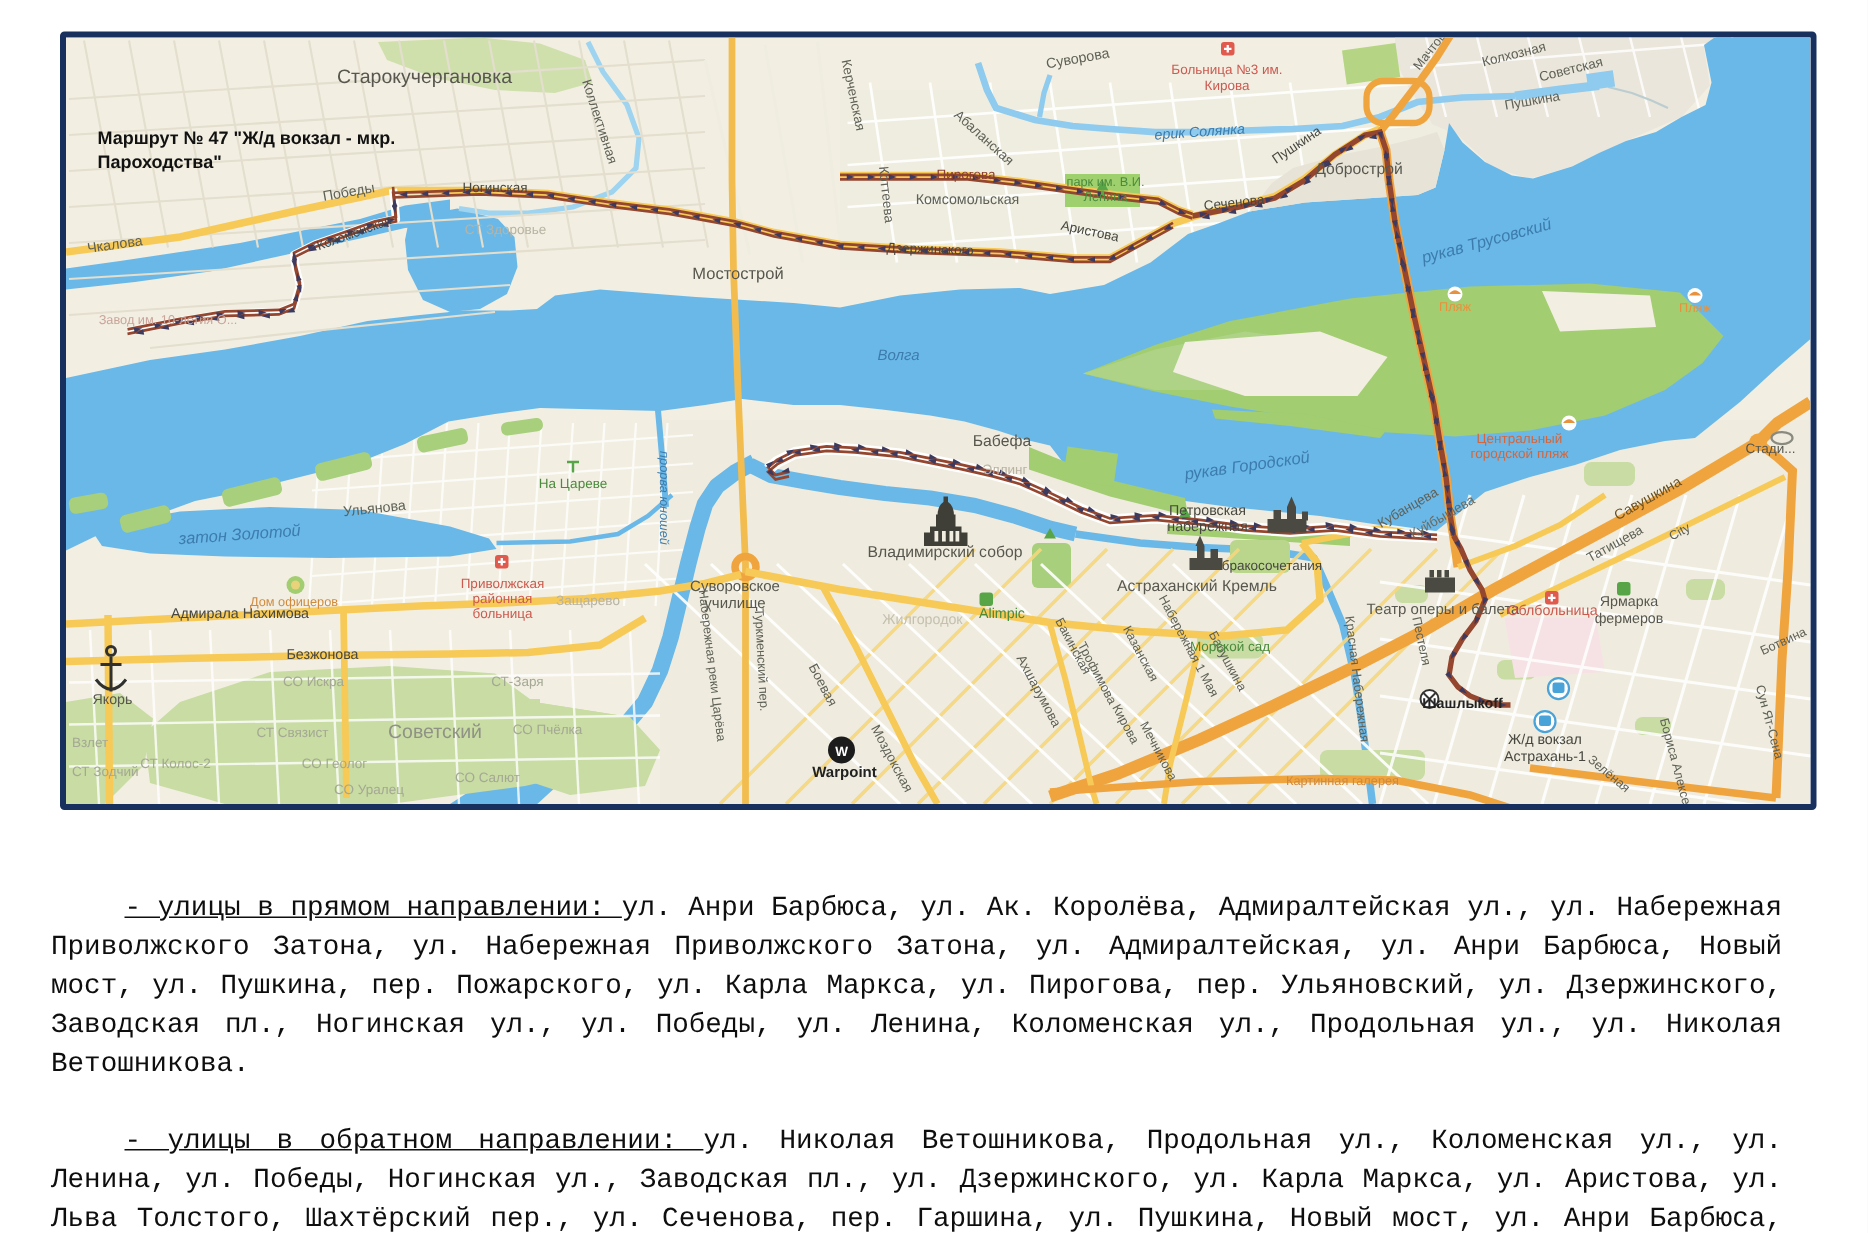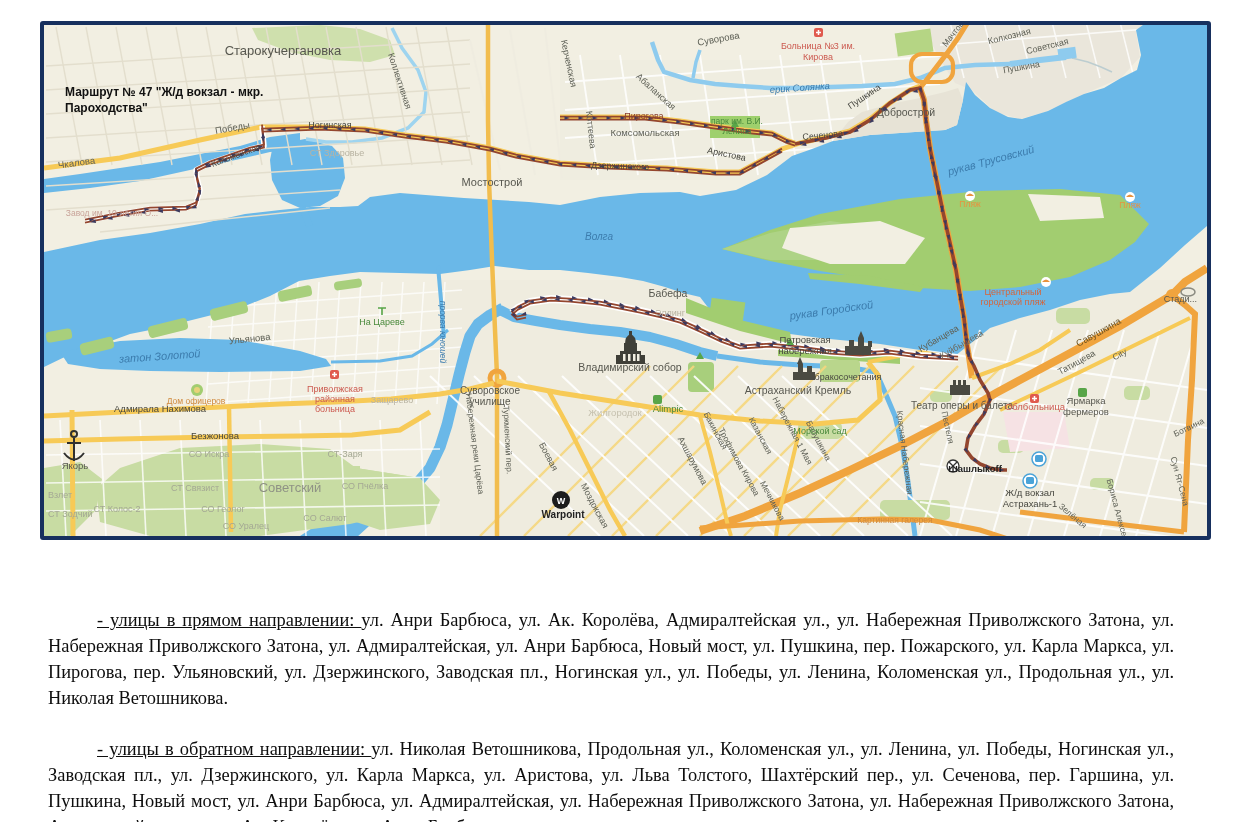--- a/index.html
+++ b/index.html
@@ -10,22 +10,22 @@
     width:1163px; height:511px;
     border:4px solid #17305e; border-radius:3px;
     overflow:hidden;
   }
   .doc {
     position:absolute; left:0; top:591px; width:1245px;
     font-family:"Liberation Serif", serif;
     font-size:18.4px; line-height:26px; color:#0e0e0e;
   }
   .doc p {
-    margin:16px; padding:0 55px 0 32px;
-    text-align:justify; text-indent:49px;
+    margin:2px; padding:0 55px 0 32px;
+    text-align:justify; text-indent:49px;font-family:Liberation Mono, monospace;
   }
   .doc p + p { margin-top:25px; }
 </style>
 </head>
 <body>
 
 <div class="map">
 <svg width="1163" height="511" viewBox="44 25 1163 511" font-family="Liberation Sans, sans-serif">
 
 <rect x="44" y="25" width="1163" height="511" fill="#f2efe2"></rect>

